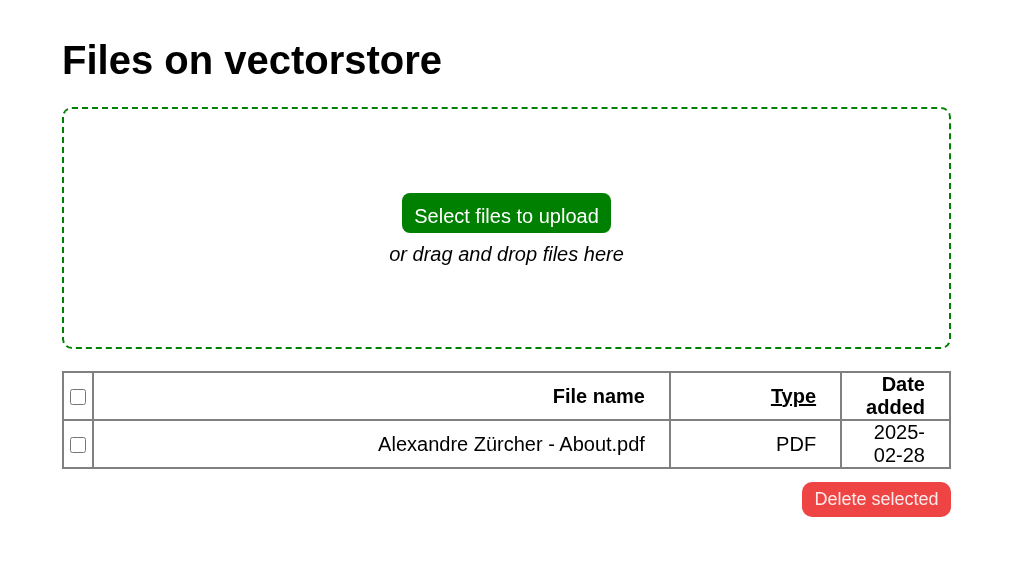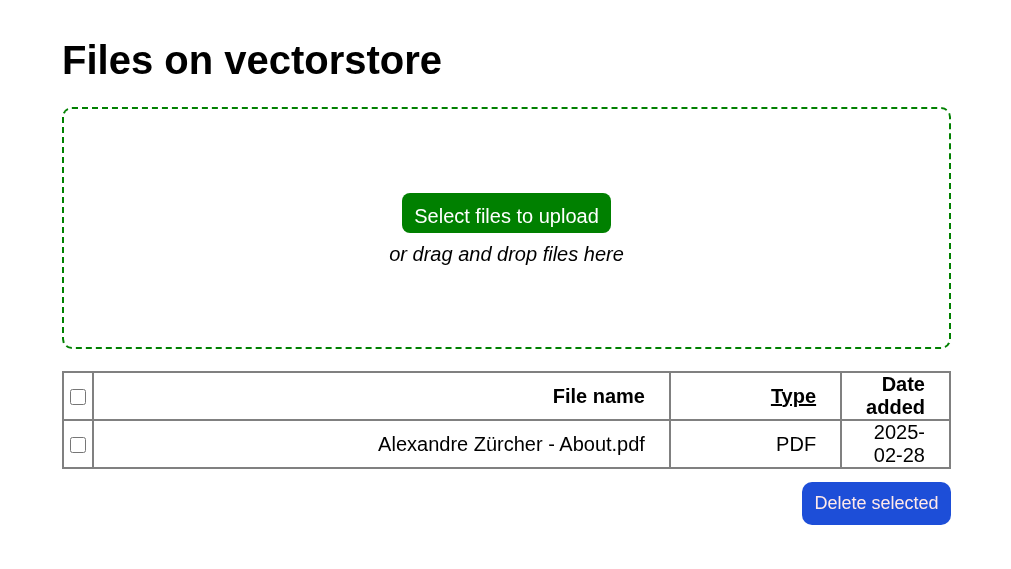--- a/index.html
+++ b/index.html
@@ -32,22 +32,22 @@
     }
     table.files th, table.files td {
       border: 2px solid #808080; height: 40px; padding: 0 24px; text-align: right;
     }
     table.files th { font-weight: bold; }
     .cb-cell { width: 28px; text-align: center !important; padding: 0 !important; }
     .cb-cell input { width: 16px; height: 16px; margin: 0; vertical-align: middle; }
     .col-name { width: 532px; }
     .col-type { width: 122px; text-decoration: underline; }
     .delete-btn {
-      position: absolute; left: 802px; top: 482px; width: 149px; height: 43px;
-      background: #1d4ed8; color: #ffe9e9; border: none; border-radius: 10px;
+      position: absolute; left: 802px; top: 482px; width: 149px; height: 35px;
+      background: #ef4444; color: #ffe9e9; border: none; border-radius: 10px;
       font-family: "Liberation Sans", sans-serif; font-size: 18px; cursor: pointer;
     }
   </style>
 </head>
 <body>
 
 <h1 class="title">Files on vectorstore</h1>
 
 <div class="dropzone">
   <button class="upload-btn">Select files to upload</button>

